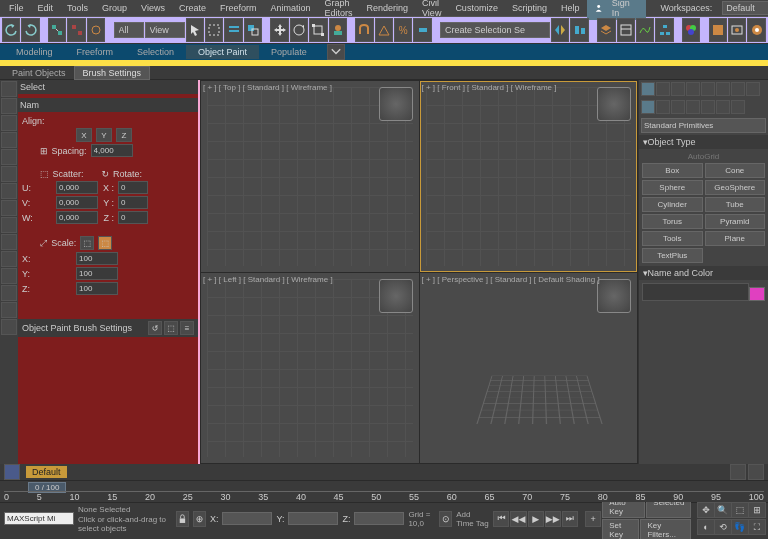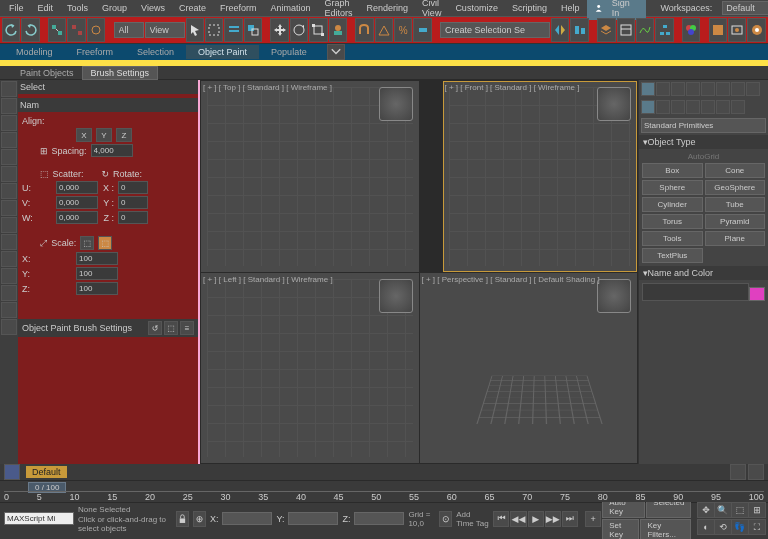--- a/index.html
+++ b/index.html
@@ -2,43 +2,43 @@
 <html><head>
 <meta charset="utf-8">
 <style>
 *{margin:0;padding:0;box-sizing:border-box;font-family:Tahoma,Arial,sans-serif;font-size:9px;color:#ccc;}
 body{width:768px;height:539px;background:#3a3a3a;overflow:hidden;position:relative;}
 .menubar{height:16px;background:#444;display:flex;align-items:center;padding:0 3px;gap:2px;}
 .menubar span{padding:1px 6px;cursor:pointer;}
 .signin{margin-left:auto;display:flex;align-items:center;gap:3px;background:#5a7a8a;padding:1px 8px;border-radius:2px;}
 .workspace{margin-left:6px;display:flex;align-items:center;gap:4px;}
 .workspace input{background:#555;border:1px solid #666;color:#ccc;font-size:9px;width:70px;padding:1px 3px;}
-.toolbar1{height:28px;background:#b91c1c;display:flex;align-items:center;padding:2px;gap:1px;border-top:1px solid #555;border-bottom:1px solid #333;}
+.toolbar1{height:28px;background:#c4b5fd;display:flex;align-items:center;padding:2px;gap:1px;border-top:1px solid #555;border-bottom:1px solid #333;}
 .tb{width:24px;height:24px;background:#4a4a4a;border:1px solid #555;display:flex;align-items:center;justify-content:center;cursor:pointer;}
 .tb svg{width:14px;height:14px;}
 .sep{width:3px;height:22px;margin:0 2px;}
 .searchbox{background:#555;border:1px solid #666;color:#ccc;font-size:9px;width:110px;padding:2px 4px;}
 .toolbar2{height:22px;background:#0c4a6e;display:flex;align-items:center;padding:0 4px;border-bottom:6px solid #fde047;}
 .tab2{padding:2px 12px;color:#aaa;cursor:pointer;font-size:9px;}
 .tab2.active{background:#2f4f5f;color:#d0e0e8;}
-.toolbar3{height:14px;background:#3a3a3a;display:flex;align-items:center;padding:0 12px;border-bottom:1px solid #2a2a2a;font-size:8px;}
+.toolbar3{height:14px;background:#3a3a3a;display:flex;align-items:center;padding:0 4px;border-bottom:1px solid #2a2a2a;font-size:8px;}
 .tab3{padding:1px 8px;color:#aaa;cursor:pointer;}
 .tab3.active{background:#555;color:#ddd;border:1px solid #666;}
 .main{display:flex;height:384px;}
 .leftbar{width:18px;background:#3e3e3e;display:flex;flex-direction:column;gap:1px;padding:1px;}
 .lbtn{width:16px;height:16px;background:#4a4a4a;border:1px solid #555;cursor:pointer;display:flex;align-items:center;justify-content:center;}
 .panel{width:182px;background:#7f1d1d;border-right:2px solid #f9a8d4;padding:4px;font-size:9px;overflow:hidden;}
 .panel-row{display:flex;align-items:center;gap:4px;margin:2px 0;}
 .plabel{width:50px;font-size:9px;}
 .pinput{width:42px;background:#3a3a3a;border:1px solid #555;color:#ccc;font-size:8px;padding:1px 2px;}
 .picon{width:14px;height:14px;background:#4a4a4a;border:1px solid #555;cursor:pointer;display:flex;align-items:center;justify-content:center;font-size:8px;}
 .smallbtn{width:16px;height:14px;background:#4a4a4a;border:1px solid #555;cursor:pointer;display:flex;align-items:center;justify-content:center;font-size:8px;}
 .viewports{flex:1;display:grid;grid-template-columns:1fr 1fr;grid-template-rows:1fr 1fr;gap:1px;background:#2a2a2a;padding:1px;}
 .vp{background:#4a4a4a;position:relative;overflow:hidden;}
-.vp.active{outline:1px solid #c89a3a;outline-offset:-1px;margin-left:23px;}
+.vp.active{outline:1px solid #c89a3a;outline-offset:-1px;}
 .vp-label{position:absolute;top:2px;left:2px;font-size:8px;color:#aaa;z-index:2;}
 .vp-grid{position:absolute;inset:6px;background-image:linear-gradient(#5a5a5a 1px,transparent 1px),linear-gradient(90deg,#5a5a5a 1px,transparent 1px);background-size:18px 18px;opacity:0.5;}
 .vp-cube{position:absolute;top:6px;right:6px;width:34px;height:34px;border:1px solid #888;background:radial-gradient(#666,#444);border-radius:3px;}
 .rightpanel{width:130px;background:#444;border-left:1px solid #333;font-size:9px;}
 .rp-tabs{display:flex;gap:1px;padding:2px;flex-wrap:wrap;}
 .rp-tab{width:14px;height:14px;background:#4a4a4a;border:1px solid #555;cursor:pointer;}
 .rp-header{background:#3a3a3a;padding:2px 4px;color:#c89a3a;font-size:9px;display:flex;}
 .rp-body{padding:3px;}
 .rp-btn{background:#555;border:1px solid #666;padding:2px;text-align:center;cursor:pointer;font-size:8px;}
 .rp-grid2{display:grid;grid-template-columns:1fr 1fr;gap:2px;margin-top:2px;}

